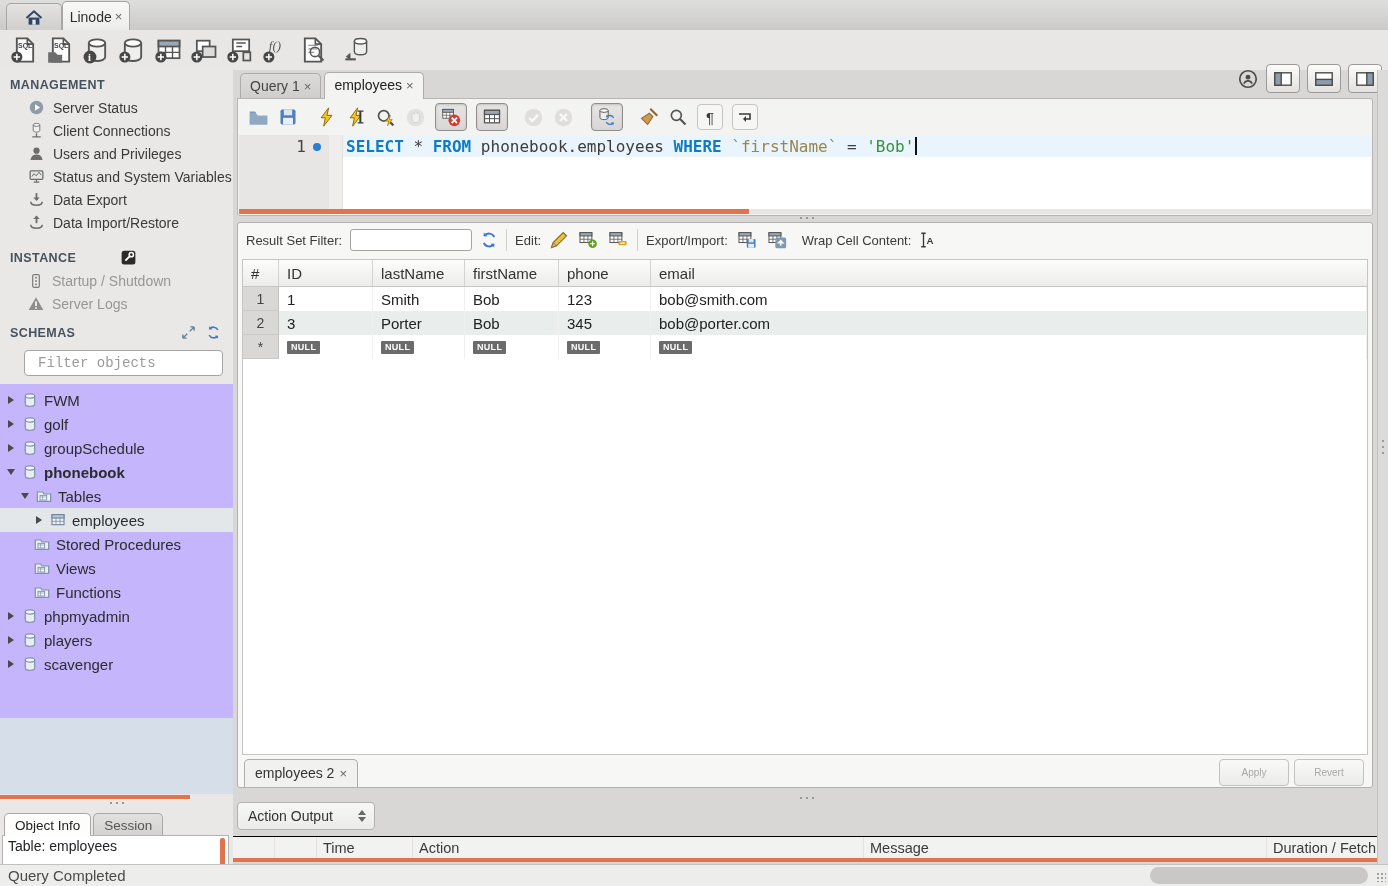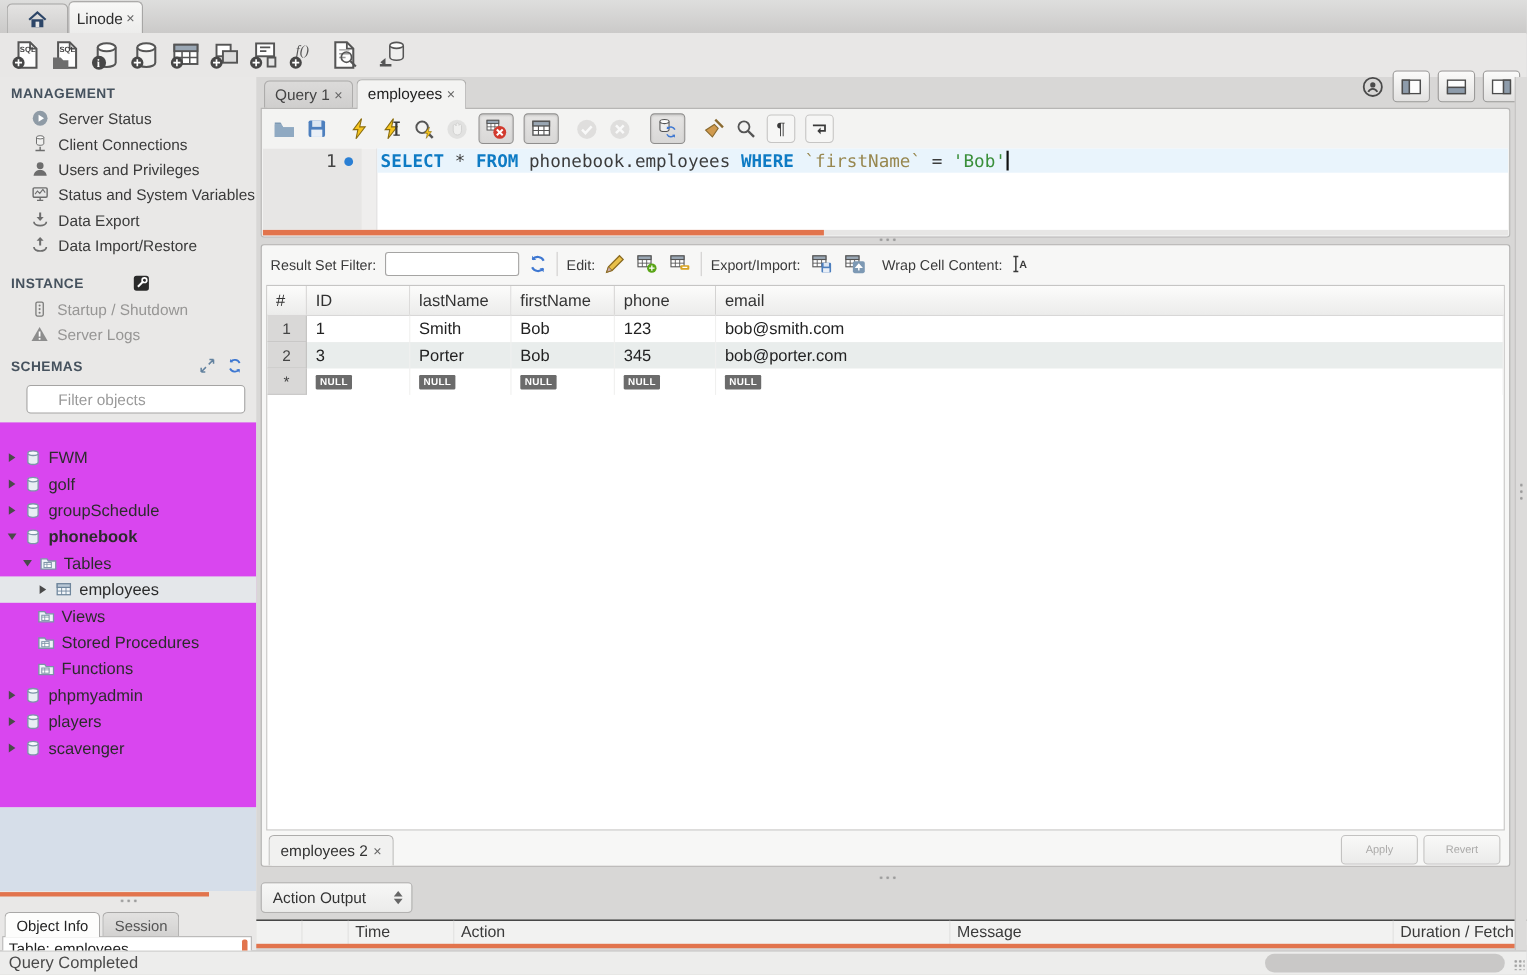--- a/index.html
+++ b/index.html
@@ -20,24 +20,24 @@
   .mtb-ico{width:34px;height:30px;display:flex;align-items:center;justify-content:center;margin-right:2px;}
   .mtb-right{position:absolute;right:6px;top:34px;display:flex;align-items:center;gap:7px;}
   .panel-btn{width:32px;height:27px;border:1px solid #9b9a99;border-radius:4px;background:linear-gradient(#fbfbfa,#e2e1e0);display:flex;align-items:center;justify-content:center;}
   
   .sidebar{left:0;top:70px;width:233px;height:794px;overflow:hidden;background:#e9e8e7;}
   .sec-title{display:flex;align-items:center;gap:6px;padding:8px 0 4px 10px;font-size:12.5px;font-weight:bold;letter-spacing:.4px;color:#46525e;}
   .side-item{display:flex;align-items:center;gap:8px;height:23px;padding-left:28px;font-size:14px;color:#3a3a3a;white-space:nowrap;}
   .side-item.dis{color:#979695;}
   .schemas-head{display:flex;align-items:center;padding:10px 8px 4px 10px;}
   .schemas-head .ttl{font-size:12.5px;font-weight:bold;letter-spacing:.4px;color:#46525e;flex:1;}
-  .filter-box{margin:6px 10px 8px 24px;height:24px;background:#fff;border:1px solid #a5a4a3;border-radius:4px;display:flex;align-items:center;padding:0 21px;gap:5px;}
+  .filter-box{margin:6px 10px 8px 24px;height:24px;background:#fff;border:1px solid #a5a4a3;border-radius:4px;display:flex;align-items:center;padding:0 6px;gap:5px;font-family:Liberation Mono, monospace;}
   .filter-box input{border:none;outline:none;flex:1;font-size:14px;font-family:inherit;color:#333;background:transparent;}
   .filter-box input::placeholder{color:#9a9a9a;}
-  .tree{background:#d946ef;height:330px;padding-top:20px;}
+  .tree{background:#c4b5fd;height:330px;padding-top:4px;}
   .tree-row{display:flex;align-items:center;gap:6px;height:24px;font-size:15px;color:#2c2c2c;white-space:nowrap;}
   .tree-row.sel{background:#e4e7ea;}
   .lvl0{padding-left:6px;} .lvl1{padding-left:20px;} .lvl2{padding-left:34px;}
   .tw{width:10px;display:flex;justify-content:center;}
   .arr-r{width:0;height:0;border-left:6px solid #4a4a4a;border-top:4.5px solid transparent;border-bottom:4.5px solid transparent;}
   .arr-d{width:0;height:0;border-top:6px solid #4a4a4a;border-left:4.5px solid transparent;border-right:4.5px solid transparent;}
   .treefill{background:#d6dee9;height:76px;}
   .side-splitter{height:6px;position:relative;background:#e9e8e7;}
   .side-splitter .orange{position:absolute;left:0;top:1px;width:190px;height:4px;background:#e2744d;}
   .gripdots{position:absolute;left:108px;top:7px;width:18px;height:4px;
@@ -483,27 +483,27 @@
         </span>
         <svg width="16" height="16" viewBox="0 0 24 24">
           <use href="#s-gridb"></use>
         </svg>
         <span>employees</span>
       </div>
     <div class="tree-row lvl1" style="padding-left:34px;">
         <svg width="16" height="16" viewBox="0 0 24 24">
           <use href="#s-tblfold"></use>
         </svg>
+        <span>Stored Procedures</span>
+      </div>
+    <div class="tree-row lvl1" style="padding-left:34px;">
+        <svg width="16" height="16" viewBox="0 0 24 24">
+          <use href="#s-tblfold"></use>
+        </svg>
         <span>Views</span>
-      </div>
-    <div class="tree-row lvl1" style="padding-left:34px;">
-        <svg width="16" height="16" viewBox="0 0 24 24">
-          <use href="#s-tblfold"></use>
-        </svg>
-        <span>Stored Procedures</span>
       </div>
     <div class="tree-row lvl1" style="padding-left:34px;">
         <svg width="16" height="16" viewBox="0 0 24 24">
           <use href="#s-tblfold"></use>
         </svg>
         <span>Functions</span>
       </div>
     <div class="tree-row lvl0">
         <span class="tw">
           <span class="arr-r"></span>

